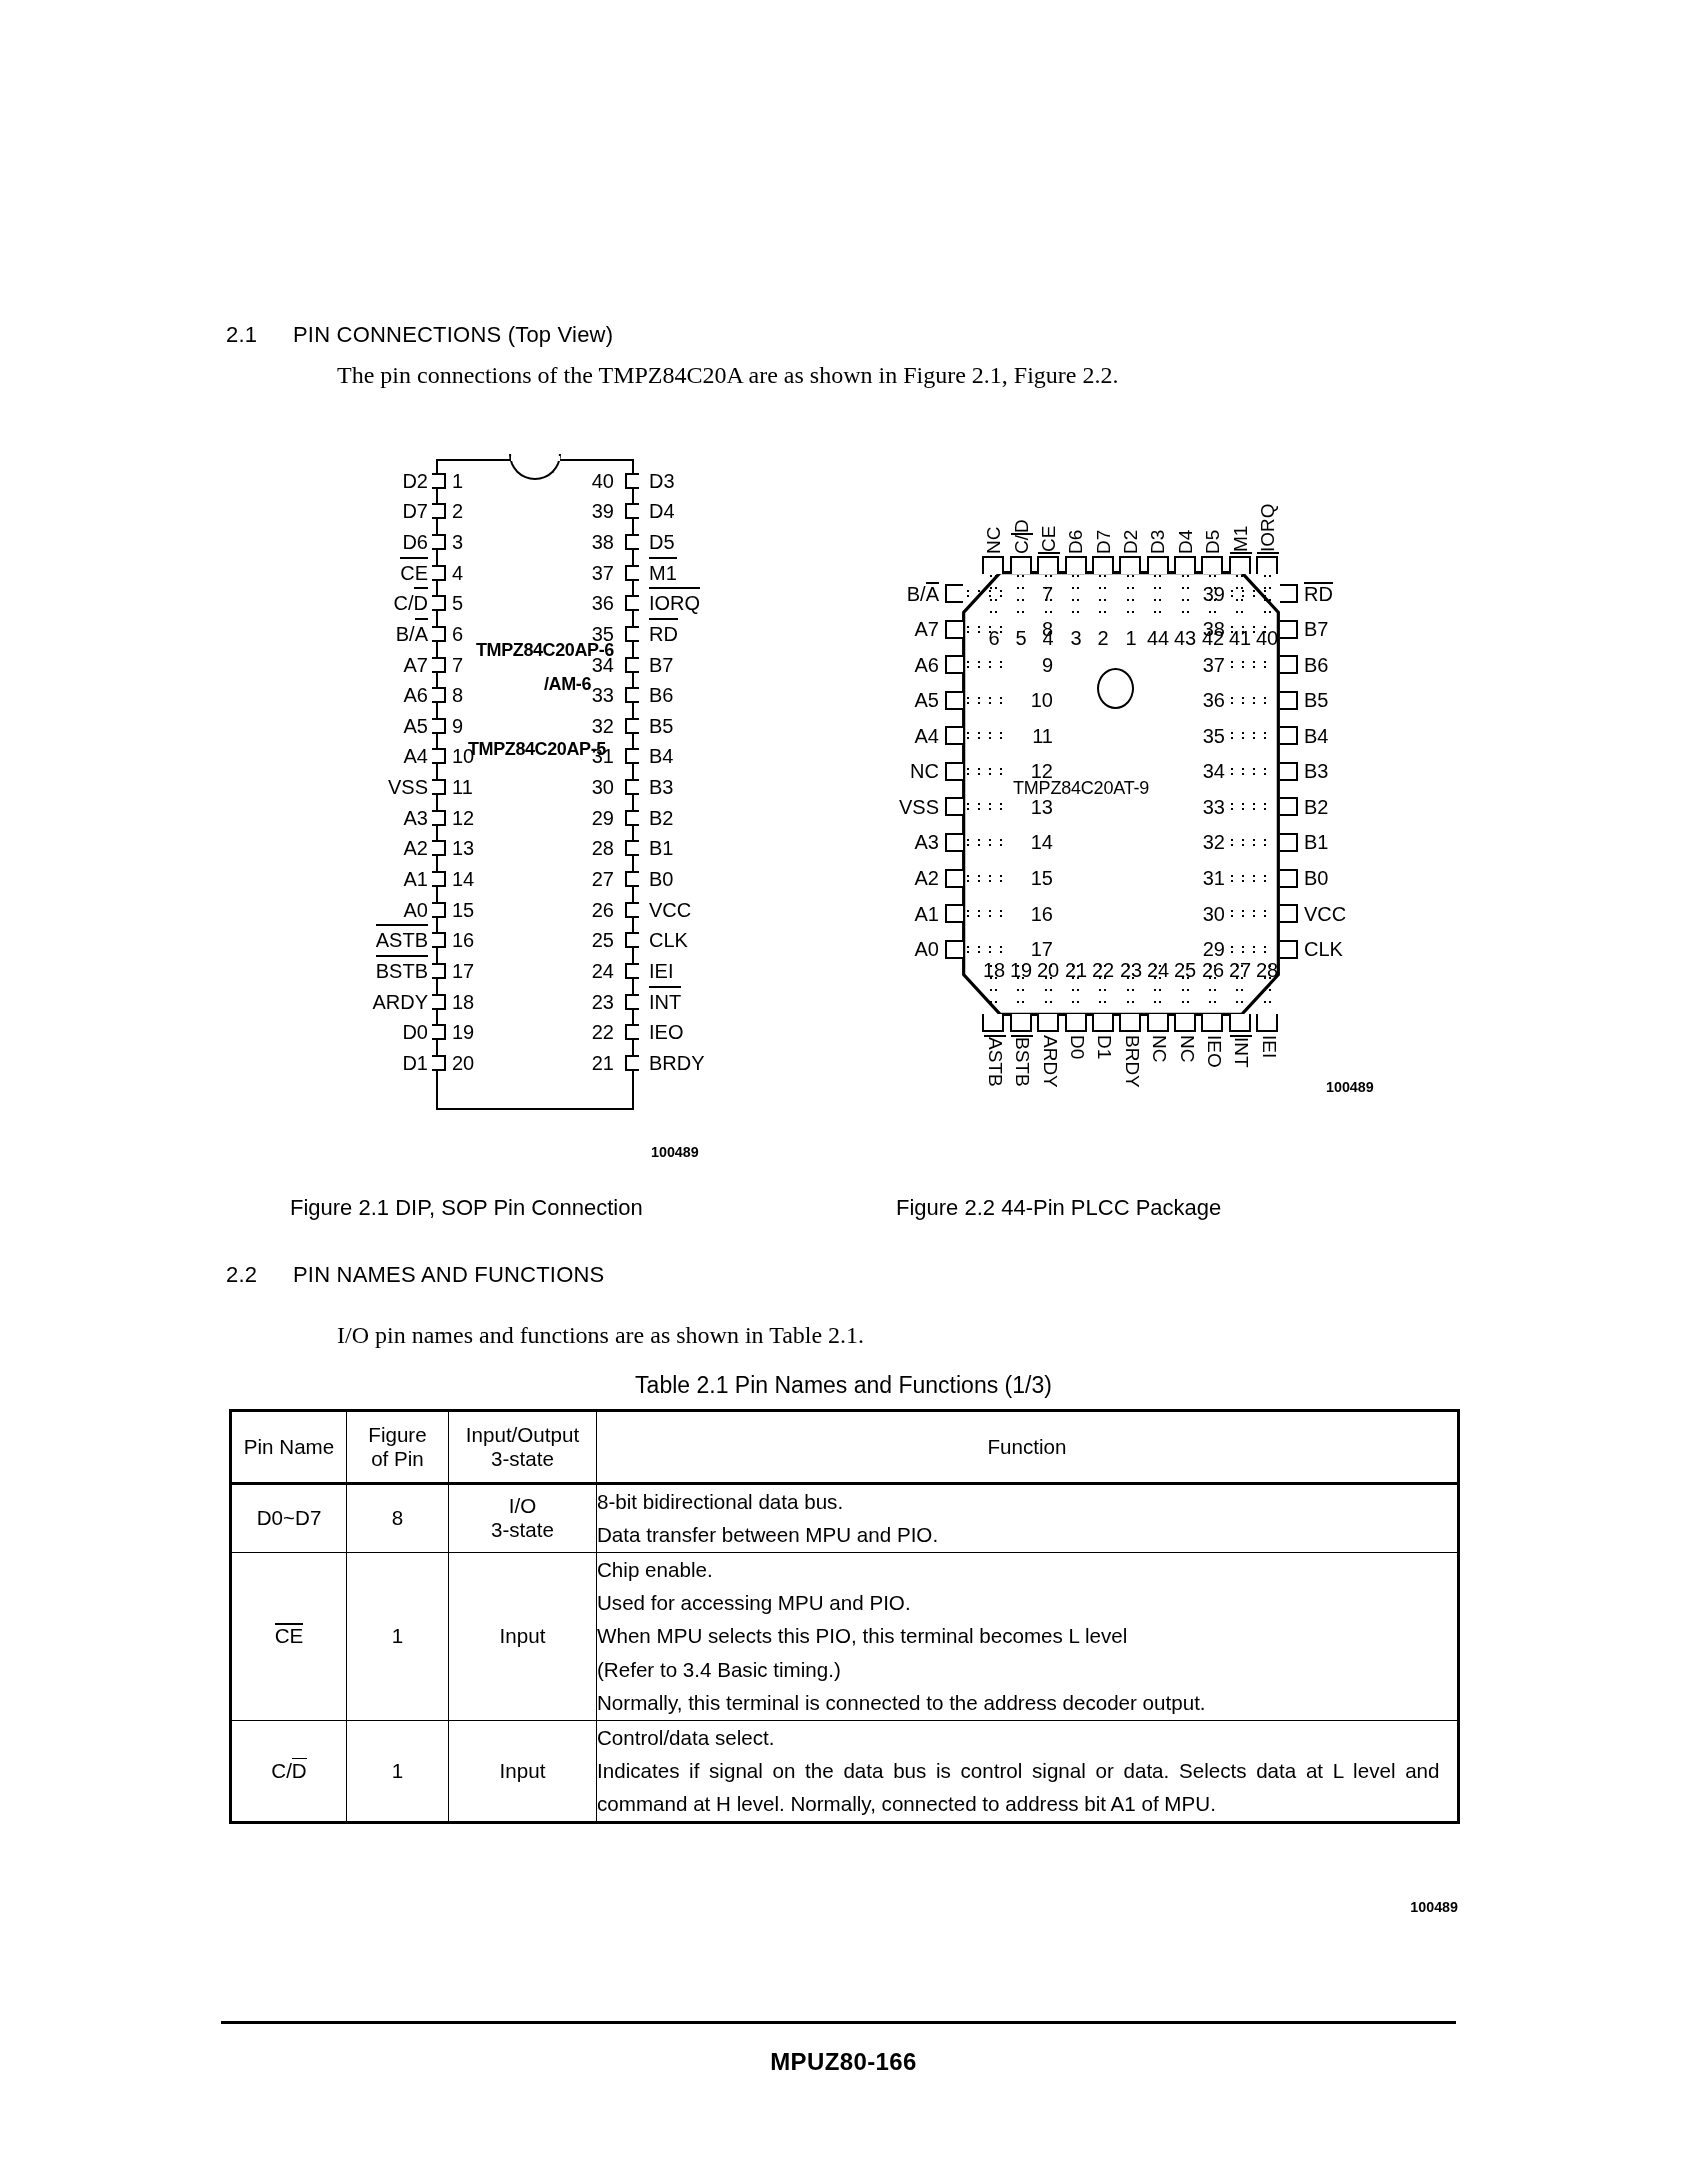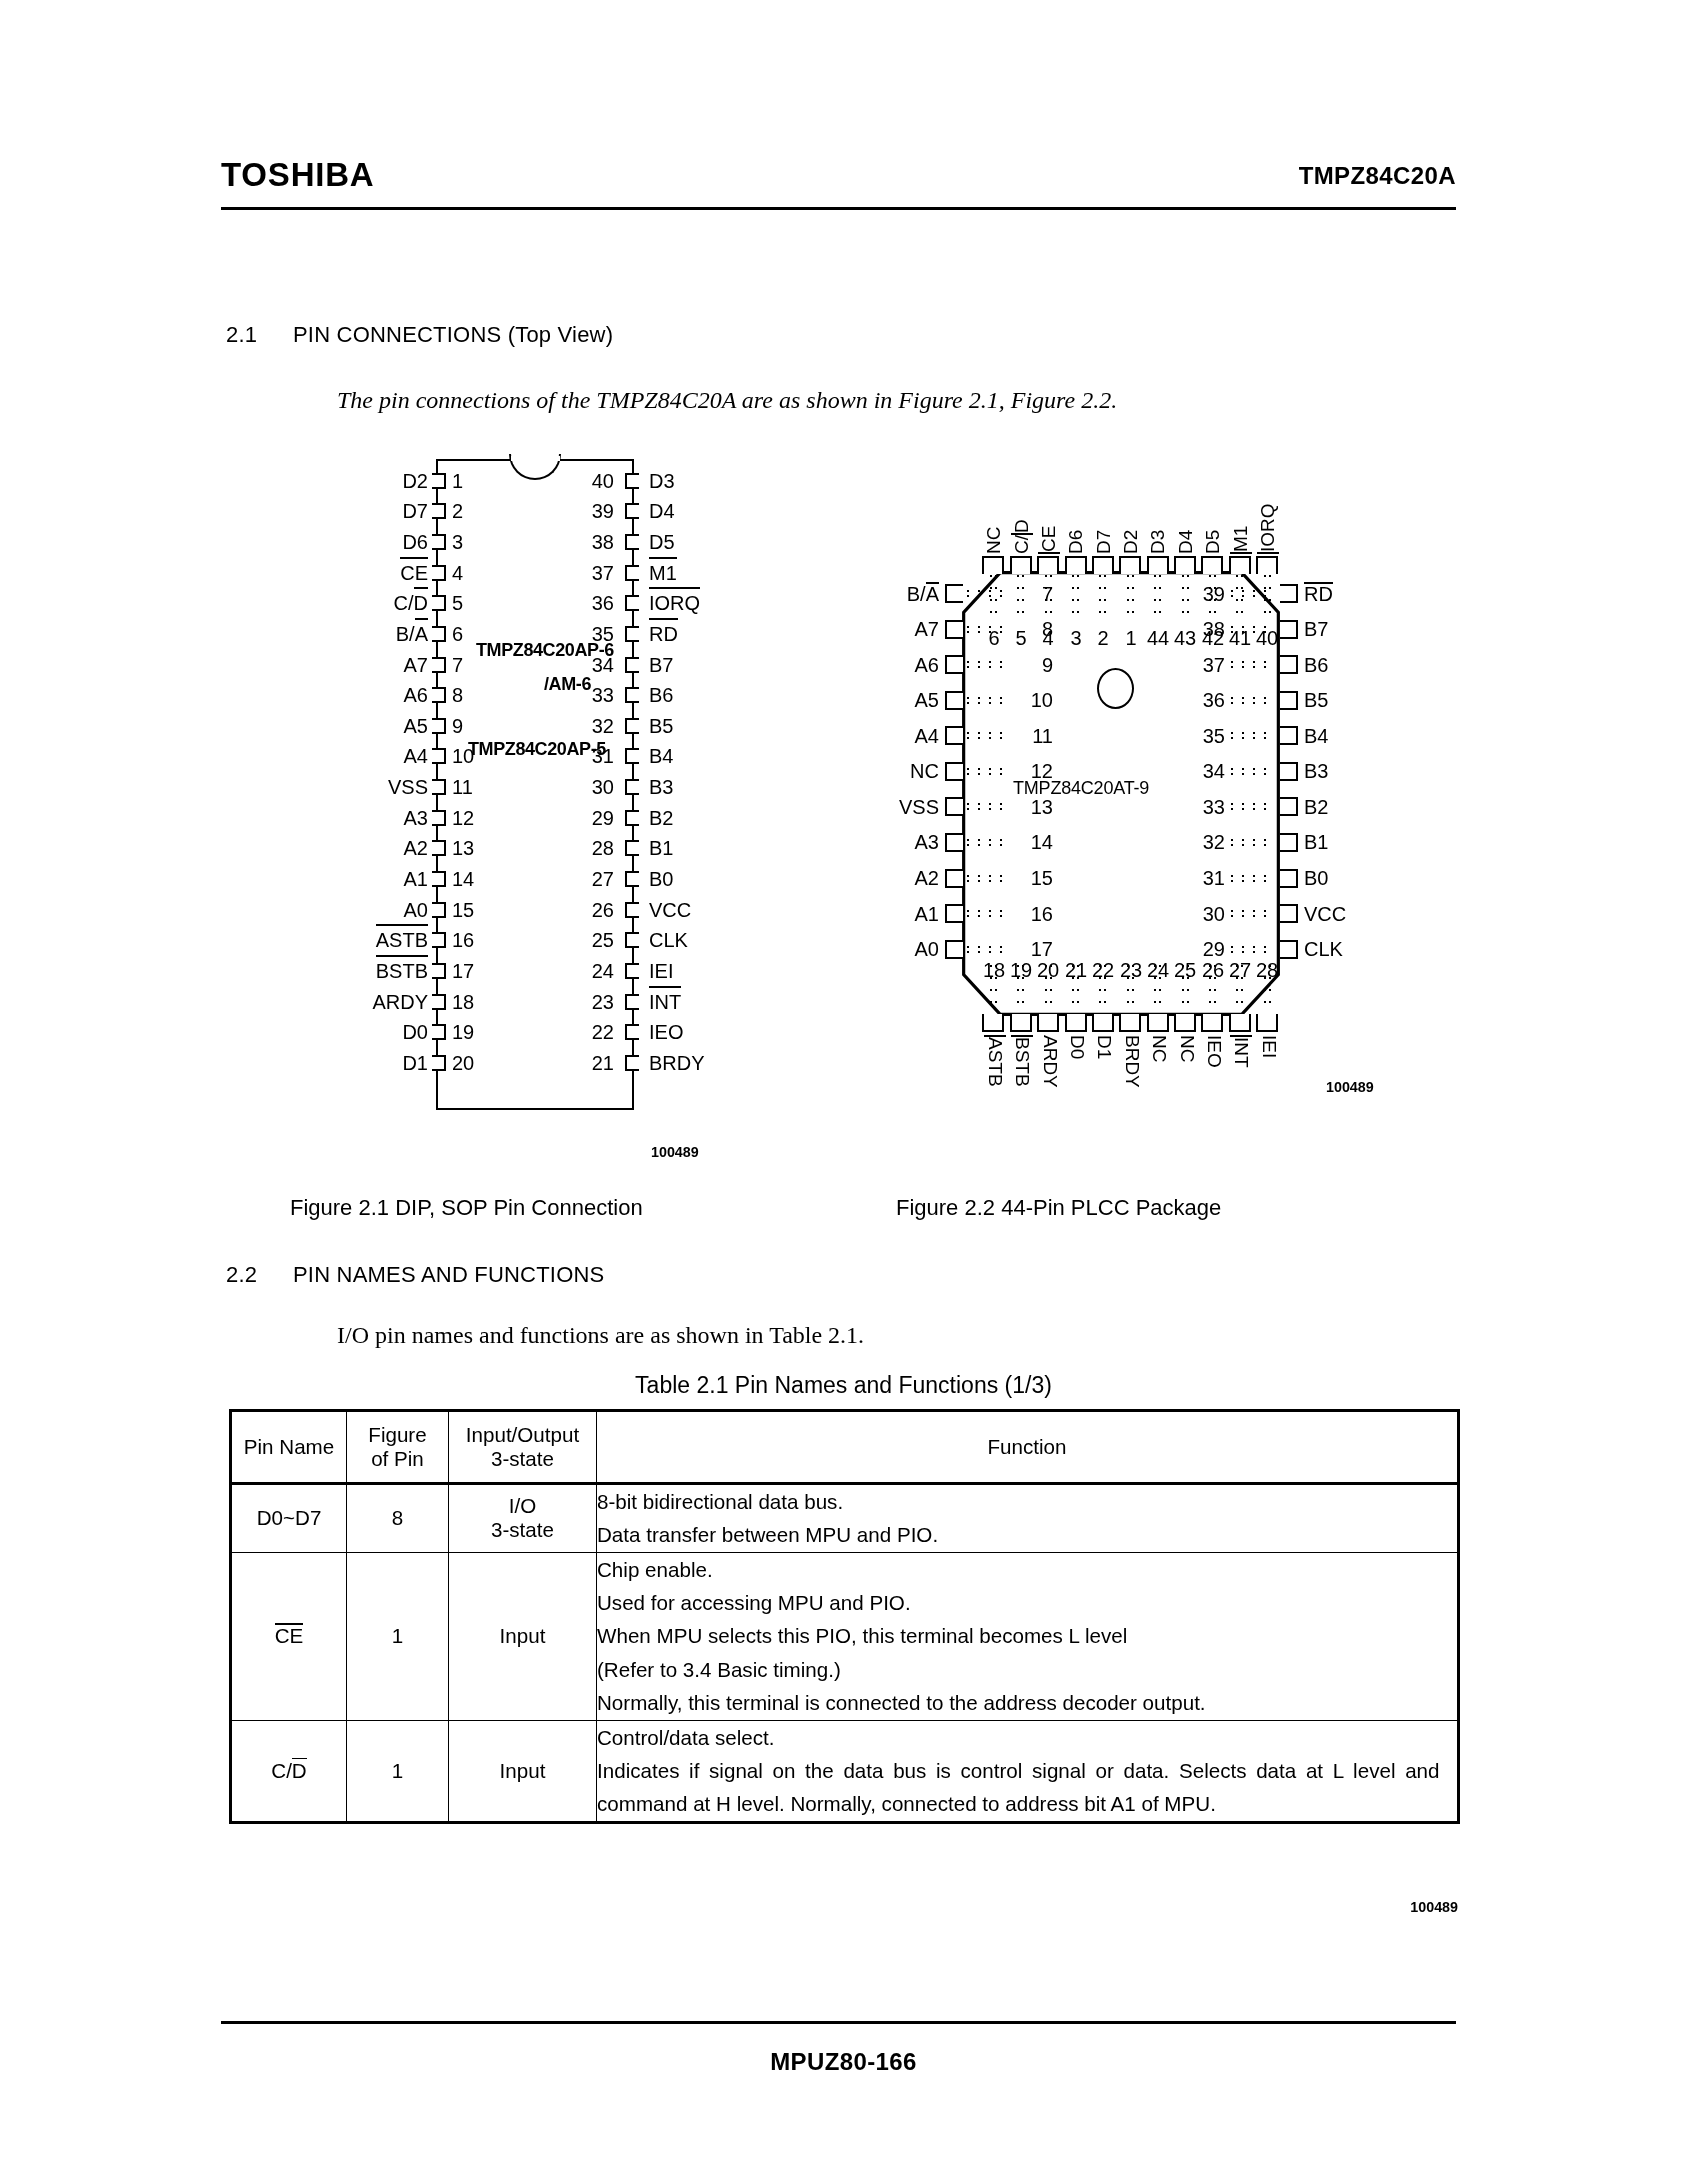--- a/index.html
+++ b/index.html
@@ -32,21 +32,21 @@
   .h1 .num { display:inline-block; width:67px; }
   .h2 { position:absolute; left:226px; top:322px; font-size:22px; letter-spacing:0.2px; }
   .h2 .num { display:inline-block; width:67px; }
   .h2b { position:absolute; left:226px; top:1262px; font-size:22px; letter-spacing:0.2px; }
   .h2b .num { display:inline-block; width:67px; }
 
   .body-serif {
     font-family:"Liberation Serif", serif;
     font-size:24px;
   }
-  .p1 { position:absolute; left:337px; top:387px;font-style:italic; }
+  .p1 { position:absolute; left:337px; top:362px; }
   .p2 { position:absolute; left:337px; top:1322px; }
 
   
   .dip { position:absolute; left:349px; top:445px; width:381px; height:683px; }
   .dip-body {
     position:absolute; left:87px; top:14.3px; width:198px; height:651px;
     border:2.4px solid #000; box-sizing:border-box; background:#fff;
   }
   .dip-notch {
     position:absolute; left:160px; top:8.7px; width:52px; height:26px;
@@ -172,25 +172,20 @@
   
   .ftr-rule { position:absolute; left:221px; top:2021px; width:1235px; height:3.2px; background:#000; }
   .ftr { position:absolute; left:0; top:2048px; width:1687px; text-align:center;
          font-size:24px; font-weight:bold; letter-spacing:0.4px; }
 </style>
 </head>
 <body>
 
 <div class="page">
 
-  <div class="hdr">
-    <div class="brand">TOSHIBA</div>
-    <div class="part">TMPZ84C20A</div>
-    <div class="rule"></div>
-  </div>
 
   <div class="h2">
     <span class="num">2.1</span><span>PIN CONNECTIONS (Top View)</span>
   </div>
   <div class="body-serif p1">The pin connections of the TMPZ84C20A are as shown in Figure 2.1, Figure 2.2.</div>
 
   <div class="dip">
     <div class="dip-body"></div>
     <div class="dip-notch"></div>
     <div class="dip-notch-mask"></div>

